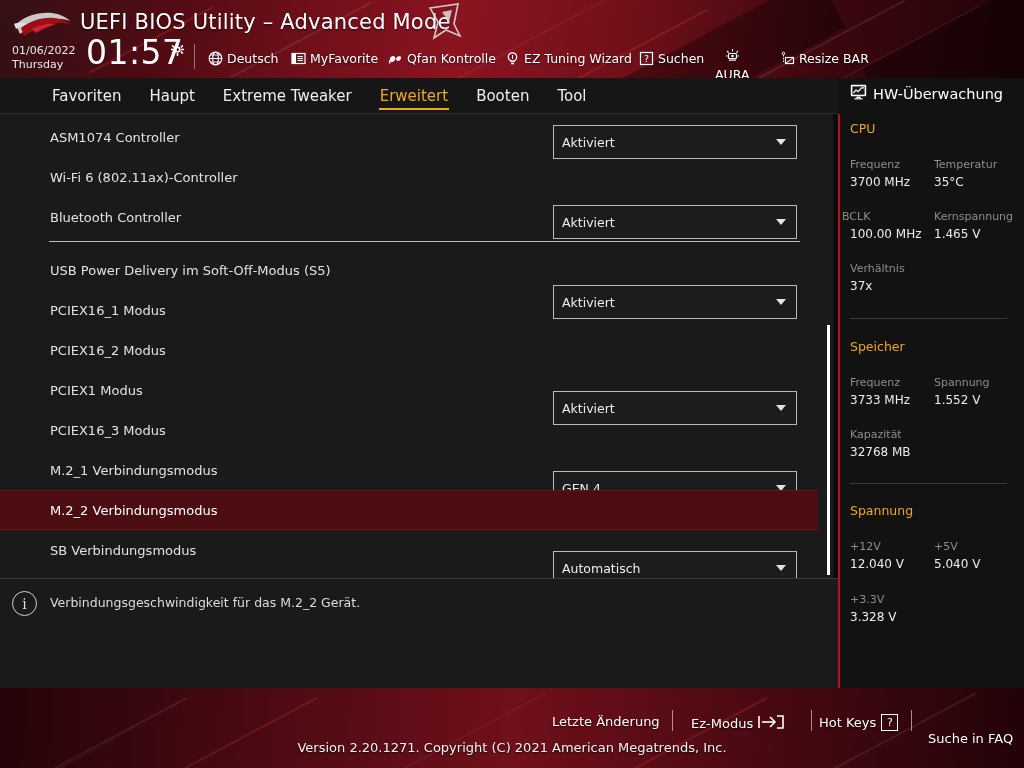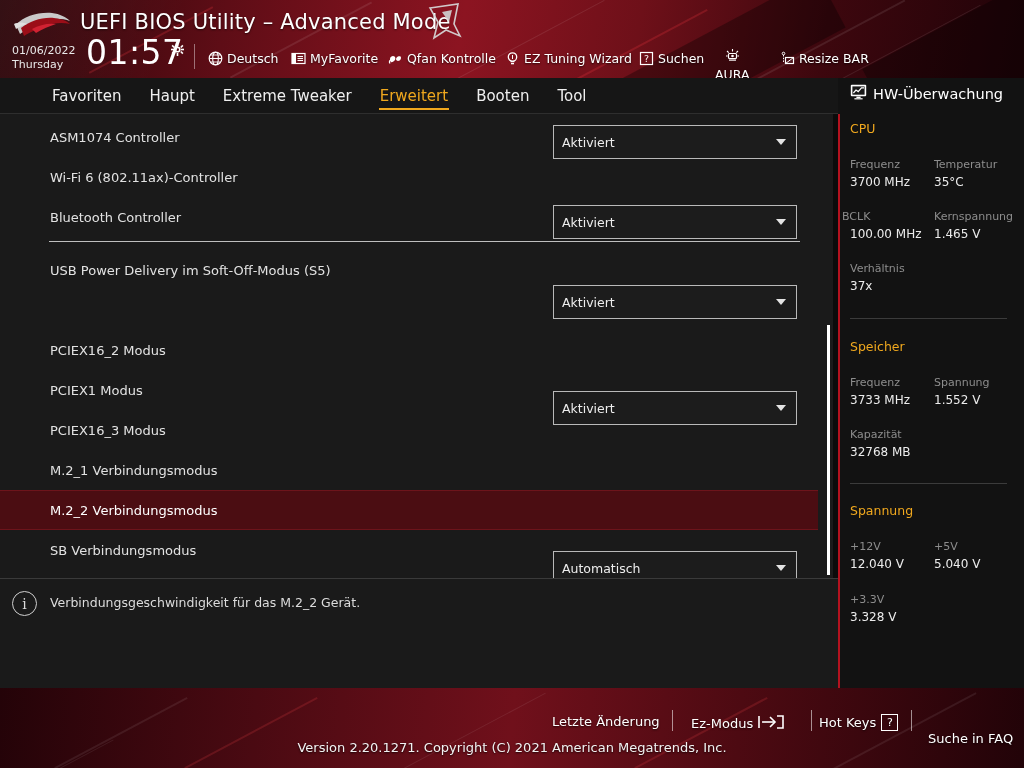--- a/index.html
+++ b/index.html
@@ -334,20 +334,27 @@
     <div class="divider" style="top:127px;"></div>
 
     <div class="row" style="top:136px;">
       <span class="rlabel">USB Power Delivery im Soft-Off-Modus (S5)</span>
       <span class="combo" style="top:141px;">
         <span class="val">Aktiviert</span>
         <span class="arw"></span>
       </span>
     </div>
 
+    <div class="row" style="top:176px;">
+      <span class="rlabel">PCIEX16_1 Modus</span>
+      <span class="combo" style="top:181px;">
+        <span class="val">GEN 4</span>
+        <span class="arw"></span>
+      </span>
+    </div>
 
     <div class="row" style="top:216px;">
       <span class="rlabel">PCIEX16_2 Modus</span>
       <span class="combo" style="top:221px;">
         <span class="val">Automatisch</span>
         <span class="arw"></span>
       </span>
     </div>
 
     <div class="row" style="top:256px;">

